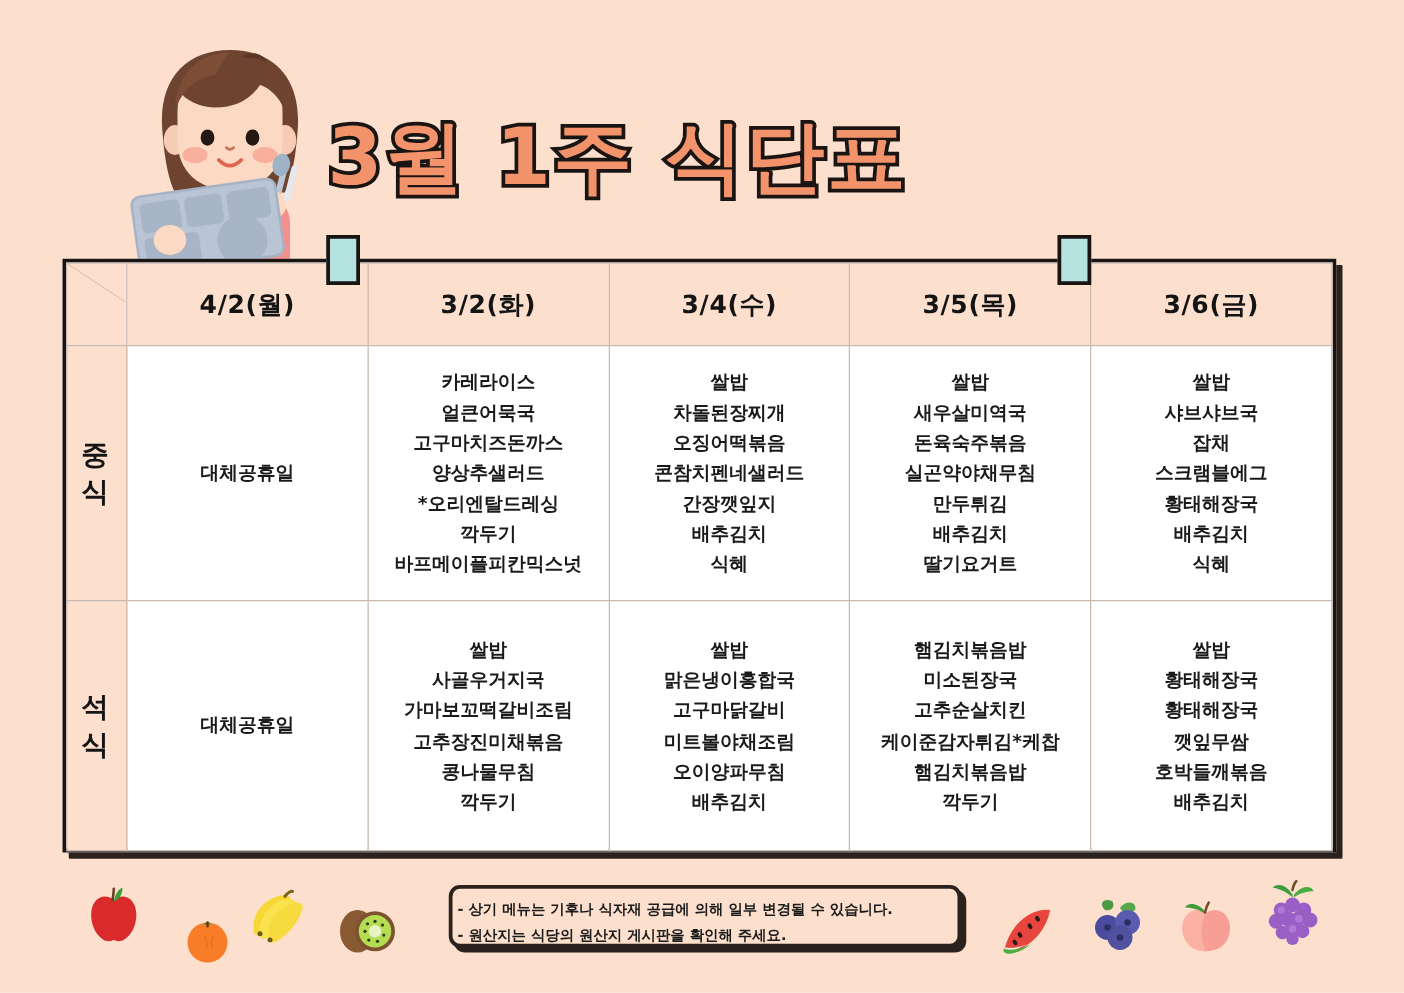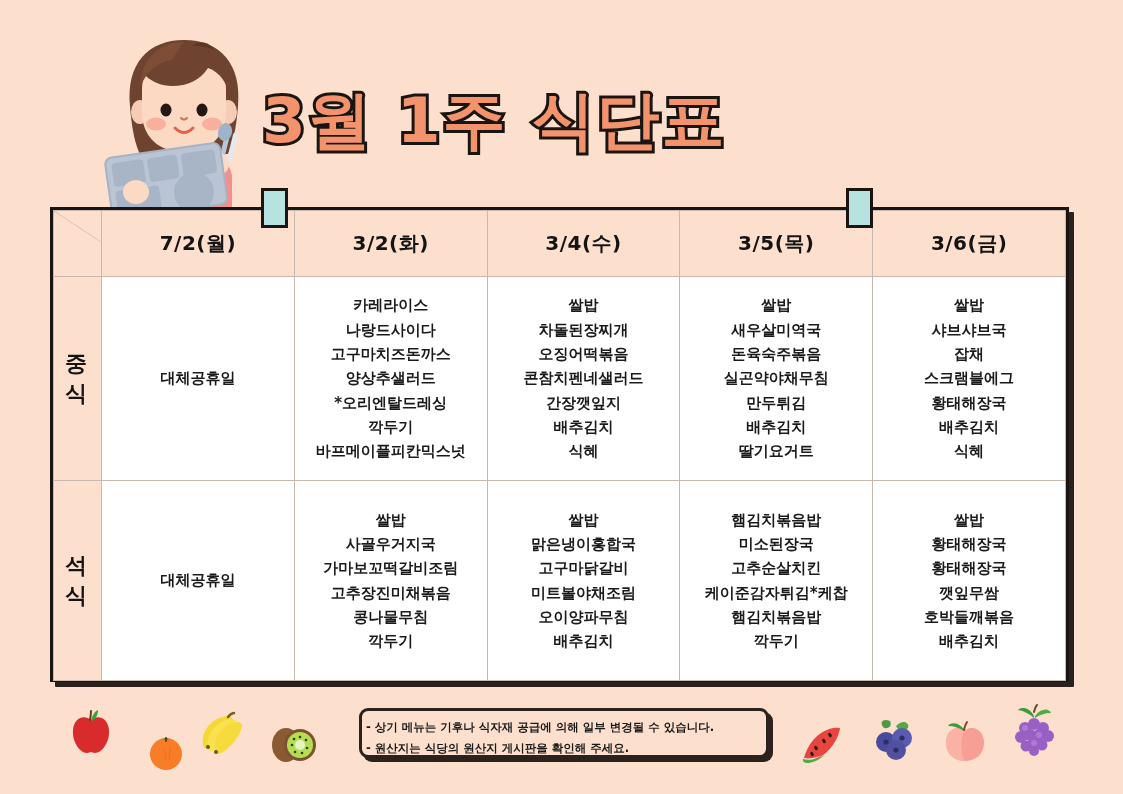--- a/index.html
+++ b/index.html
@@ -16,21 +16,21 @@
   }
 
   
   #header { position:absolute; left:0; top:0; width:1123px; height:200px; }
 
   .mascot { position:absolute; left:96px; top:28px; width:176px; height:182px; }
 
   .title-wrap {
     position:absolute; left:262px; top:78px;
     width:500px; height:96px;
-    display:flex; justify-content:flex-start;
+    display:flex; align-items:center; justify-content:flex-start;
   }
   .title {
     font-family:"DejaVu Sans", sans-serif;
     font-size:63px;
     font-weight:bold;
     letter-spacing:2px;
     color:#f2936c;
     -webkit-text-stroke:6px #1a1513;
     paint-order:stroke fill;
     white-space:nowrap;
@@ -208,36 +208,36 @@
   <div id="table-shadow"></div>
   <div id="table-box">
     <table class="menu">
       <thead>
         <tr>
           <td class="corner" colspan="2">
             <svg class="slash" viewBox="0 0 100 66" preserveAspectRatio="none">
               <line x1="0" y1="0" x2="100" y2="66" stroke="#c9ab9a" stroke-width="1.2"></line>
             </svg>
           </td>
-          <th>7/2(월)</th>
+          <th>4/2(월)</th>
           <th>3/2(화)</th>
           <th>3/4(수)</th>
           <th>3/5(목)</th>
           <th>3/6(금)</th>
         </tr>
       </thead>
       <tbody>
         <tr class="lunch">
           <td class="rowlabel" colspan="2">중식</td>
           <td class="cell holiday">
               <span class="dish">대체공휴일</span>
             </td>
           <td class="cell">
             <span class="dish">카레라이스</span>
-            <span class="dish">나랑드사이다</span>
+            <span class="dish">얼큰어묵국</span>
             <span class="dish">고구마치즈돈까스</span>
             <span class="dish">양상추샐러드</span>
             <span class="dish">*오리엔탈드레싱</span>
             <span class="dish">깍두기</span>
             <span class="dish">바프메이플피칸믹스넛</span>
           </td>
           <td class="cell">
             <span class="dish">쌀밥</span>
             <span class="dish">차돌된장찌개</span>
             <span class="dish">오징어떡볶음</span>

